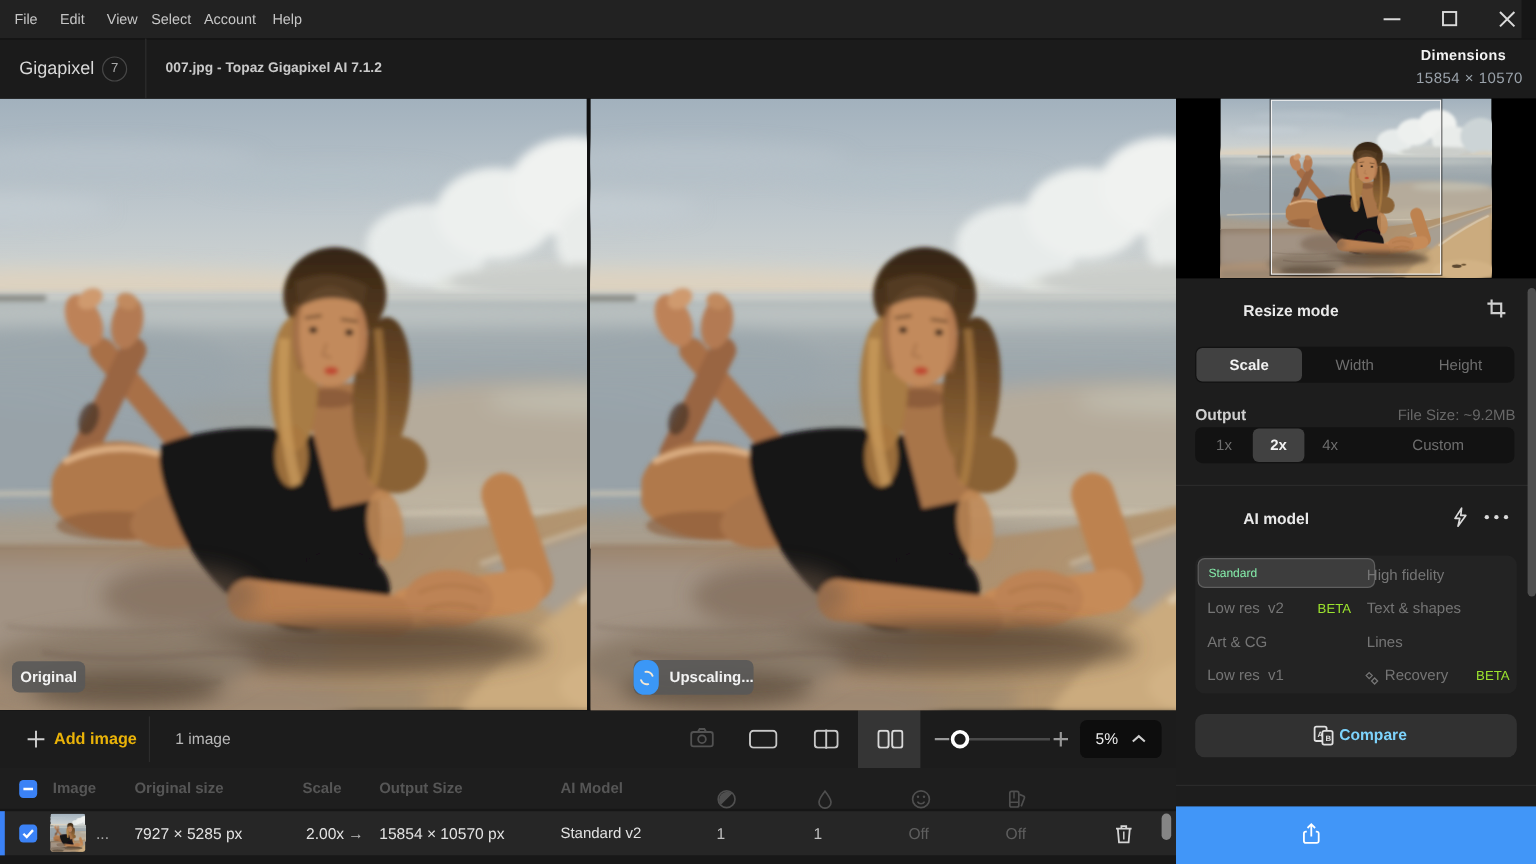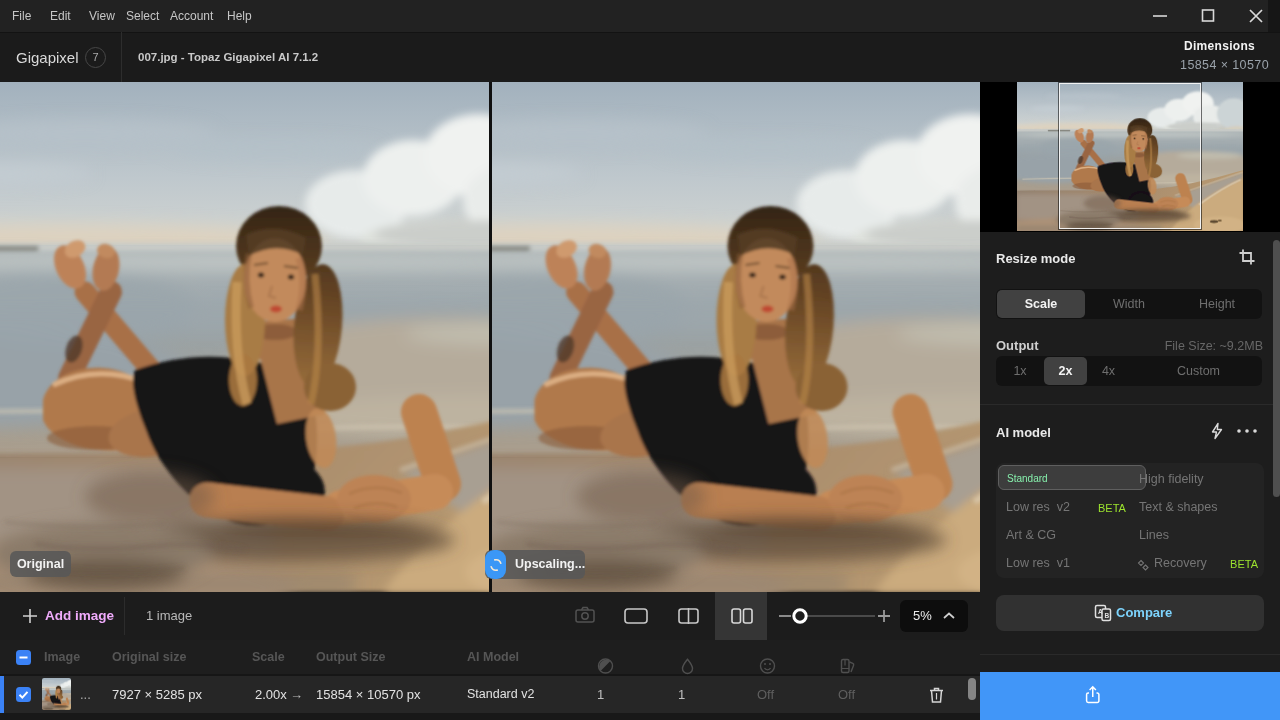--- a/index.html
+++ b/index.html
@@ -33,21 +33,21 @@
   #paneR { left:492px; width:488px; }
   .pill { position:absolute; height:26px; border-radius:6px; background:rgba(88,88,88,.88);
     color:#f2f2f2; font-size:12.5px; line-height:26px;font-weight:bold; }
 
   
   #sidebar { left:980px; top:82px; width:300px; height:590px; background:#1d1d1d; }
   #thumbwrap { position:absolute; left:0; top:0; width:300px; height:150px; background:#000; }
   #thumbimg { position:absolute; left:37px; top:0; width:226px; height:149px; }
   #croprect { position:absolute; left:79px; top:1px; width:142px; height:146px;
     border:1.5px solid #f2f2f2; outline:1px solid rgba(0,0,0,.55); }
-  .h1 { position:absolute; font-size:13px; font-weight:bold; color:#e9e9e9; }
+  .h1 { position:absolute; font-size:13px; font-weight:bold; color:#e9e9e9;margin-left:40px; }
   .seg { position:absolute; left:16px; width:266px; height:30px; background:#121212; border-radius:6px; }
   .seg .chip { position:absolute; top:1px; height:28px; background:#414141; border-radius:5px; }
   .seg span { position:absolute; top:0; height:30px; line-height:30px; font-size:12.5px;
     color:#6e6e6e; text-align:center; }
   .seg span.on { color:#f2f2f2; font-weight:bold; }
   #outlab { position:absolute; left:16px; top:256px; font-size:13px; font-weight:bold; color:#cfcfcf; }
   #filesize { position:absolute; right:17px; top:257px; font-size:12.5px; color:#676767; }
   #hr1 { position:absolute; left:0; top:322px; width:300px; height:1px; background:#2a2a2a; }
   #hr2 { position:absolute; left:0; top:572px; width:300px; height:1px; background:#2a2a2a; }
 
@@ -65,21 +65,21 @@
   #sidescroll { position:absolute; left:292.5px; top:158px; width:7px; height:257px;
     background:#4f4f4f; border-radius:4px; }
 
   
   #exportbtn { left:980px; top:672px; width:300px; height:48px; background:#4196f8;
     color:#fff; font-size:13.5px; font-weight:bold; line-height:48px; }
 
   
   #toolbar { left:0; top:592px; width:980px; height:48px; background:#1c1c1c; }
   #addimg { position:absolute; left:45px; top:0; height:48px; line-height:48px;
-    font-size:13.5px; font-weight:bold; color:#f0abfc; }
+    font-size:13.5px; font-weight:bold; color:#eab308; }
   #vsep2 { position:absolute; left:124px; top:5px; width:1px; height:38px; background:#2c2c2c; }
   #oneimage { position:absolute; left:146px; top:0; height:48px; line-height:48px;
     font-size:13px; color:#b8b8b8; }
   .viewbtn { position:absolute; top:0; width:52px; height:48px; }
   .viewbtn.on { background:#353535; }
 
   
   #thead { left:0; top:640px; width:980px; height:34px; background:#1e1e1e; }
   #thead .th { position:absolute; top:0; height:34px; line-height:34px; font-size:12.5px;
     font-weight:bold; color:#565656; }
@@ -116,21 +116,21 @@
   <div id="dims2" class="abs">15854 × 10570</div>
 
   <div id="viewport" class="abs">
     <div id="paneL" class="pane"><svg width="489" height="510" viewBox="145 0 489 510">
           <use href="#scene"></use>
         </svg></div>
     <div id="paneR" class="pane"><svg width="488" height="510" viewBox="145.5 0 488 510">
           <use href="#scene"></use>
         </svg></div>
     <div class="pill" style="left:10px; top:469px; width:61px; text-align:center;">Original</div>
-    <div class="pill" style="left:485px; top:468px; width:100px; height:29px; line-height:29px;">
+    <div class="pill" style="left:528px; top:468px; width:100px; height:29px; line-height:29px;">
       <div style="position:absolute;left:0;top:0;width:21px;height:29px;border-radius:9px;background:#3b97f6;"></div>
       <svg style="position:absolute;left:3.5px;top:7.5px" width="14" height="14" viewBox="0 0 14 14">
         <path d="M11.8 5.2 A5.2 5.2 0 0 0 5.8 1.9 M2.2 8.8 A5.2 5.2 0 0 0 8.2 12.1" fill="none" stroke="#f5e9d5" stroke-width="1.6" stroke-linecap="round"></path>
       </svg>
       <span style="position:absolute;left:30px">Upscaling...</span>
     </div>
   </div>
 
   <div id="sidebar" class="abs">
     <div id="thumbwrap">

